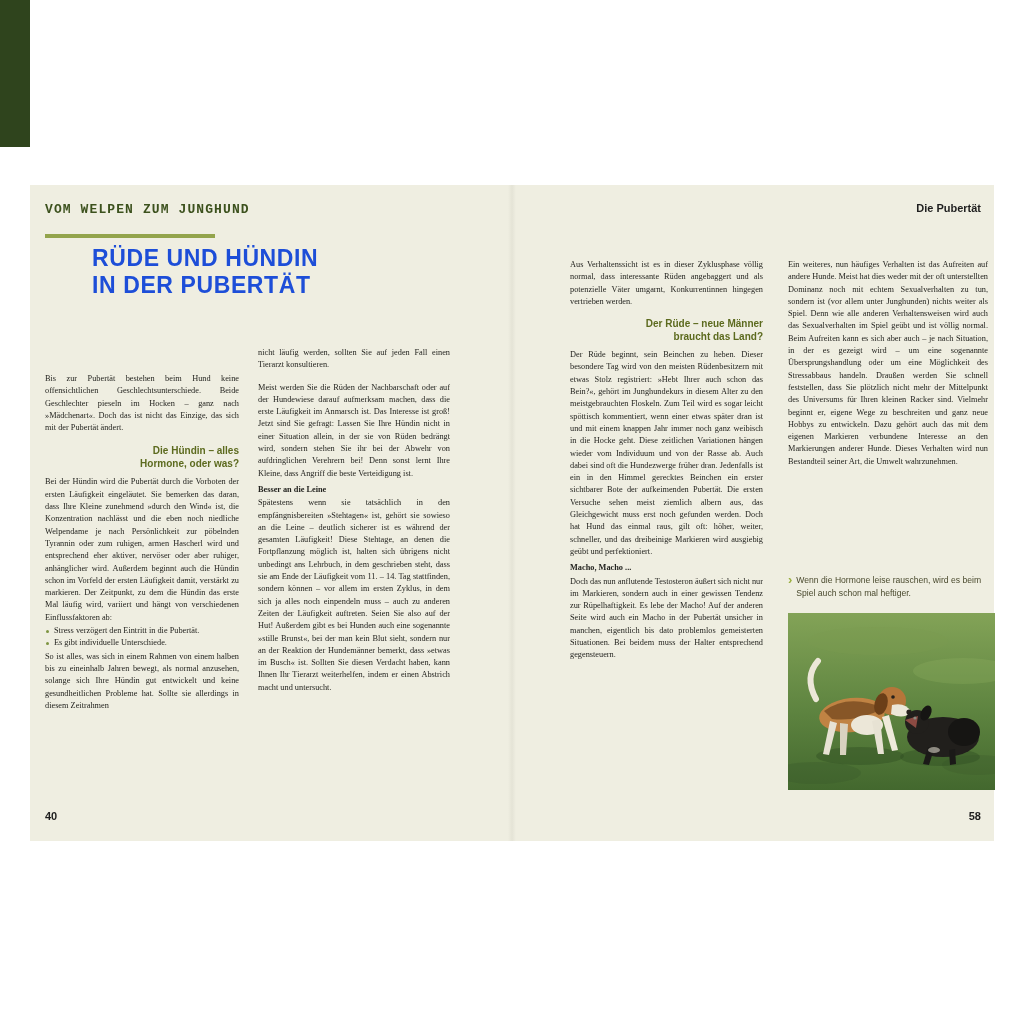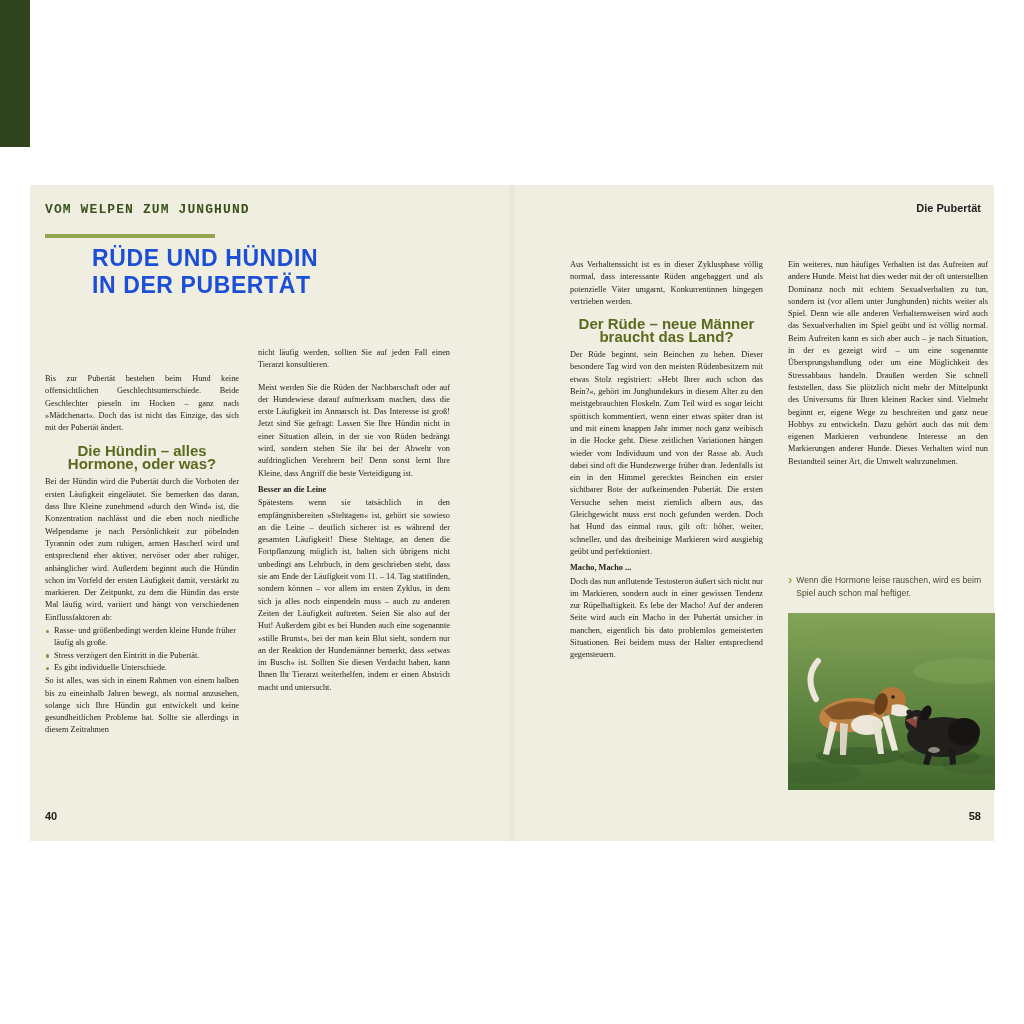--- a/index.html
+++ b/index.html
@@ -79,26 +79,26 @@
     hyphens: auto;
   }
   .col1 { left: 15px;  top: 188px; width: 194px; }
   .col2 { left: 228px; top: 162px; width: 192px; }
   .col3 { left: 540px; top: 74px;  width: 193px; }
   .col4 { left: 758px; top: 74px;  width: 200px; }
   .col p { margin: 0 0 0 0; }
   .col p.gap { margin-bottom: 10px; }
   .green-heading {
     font-family: "Liberation Sans", sans-serif;
-    font-size: 15px;
+    font-size: 10px;
     line-height: 13px;
     font-weight: bold;
     color: #5c6a1e;
     margin: 9px 0 6px 0;
-    text-align: center;
+    text-align: right;
   }
   .green-heading span { display: block; }
   .subhead {
     font-weight: bold;
     margin: 4px 0 1px 0;
     text-align: left;
   }
   ul.bullets {
     list-style: none;
     margin: 1px 0 1px 0;
@@ -174,21 +174,20 @@
     </h1>
 
     <div class="col col1">
       <p class="gap">Bis zur Pubertät bestehen beim Hund keine offensichtlichen Geschlechtsunterschiede. Beide Geschlechter pieseln im Hocken – ganz nach »Mädchenart«. Doch das ist nicht das Einzige, das sich mit der Pubertät ändert.</p>
       <div class="green-heading">
         <span>Die Hündin – alles</span>
         <span>Hormone, oder was?</span>
       </div>
       <p>Bei der Hündin wird die Pubertät durch die Vorboten der ersten Läufigkeit eingeläutet. Sie bemerken das daran, dass Ihre Kleine zunehmend »durch den Wind« ist, die Konzentration nachlässt und die eben noch niedliche Welpendame je nach Persönlichkeit zur pöbelnden Tyrannin oder zum ruhigen, armen Hascherl wird und entsprechend eher aktiver, nervöser oder aber ruhiger, anhänglicher wird. Außerdem beginnt auch die Hündin schon im Vorfeld der ersten Läufigkeit damit, verstärkt zu markieren. Der Zeitpunkt, zu dem die Hündin das erste Mal läufig wird, variiert und hängt von verschiedenen Einflussfaktoren ab:</p>
       <ul class="bullets">
-        <li>Rasse- und größenbedingt werden kleine Hunde früher läufig als große.</li>
         <li>Stress verzögert den Eintritt in die Pubertät.</li>
         <li>Es gibt individuelle Unterschiede.</li>
       </ul>
       <p>So ist alles, was sich in einem Rahmen von einem halben bis zu eineinhalb Jahren bewegt, als normal anzusehen, solange sich Ihre Hündin gut entwickelt und keine gesundheitlichen Probleme hat. Sollte sie allerdings in diesem Zeitrahmen</p>
     </div>
 
     <div class="col col2">
       <p class="gap">nicht läufig werden, sollten Sie auf jeden Fall einen Tierarzt konsultieren.</p>
       <p>Meist werden Sie die Rüden der Nachbarschaft oder auf der Hundewiese darauf aufmerksam machen, dass die erste Läufigkeit im Anmarsch ist. Das Interesse ist groß! Jetzt sind Sie gefragt: Lassen Sie Ihre Hündin nicht in einer Situation allein, in der sie von Rüden bedrängt wird, sondern stehen Sie ihr bei der Abwehr von aufdringlichen Verehrern bei! Denn sonst lernt Ihre Kleine, dass Angriff die beste Verteidigung ist.</p>
       <div class="subhead">Besser an die Leine</div>

